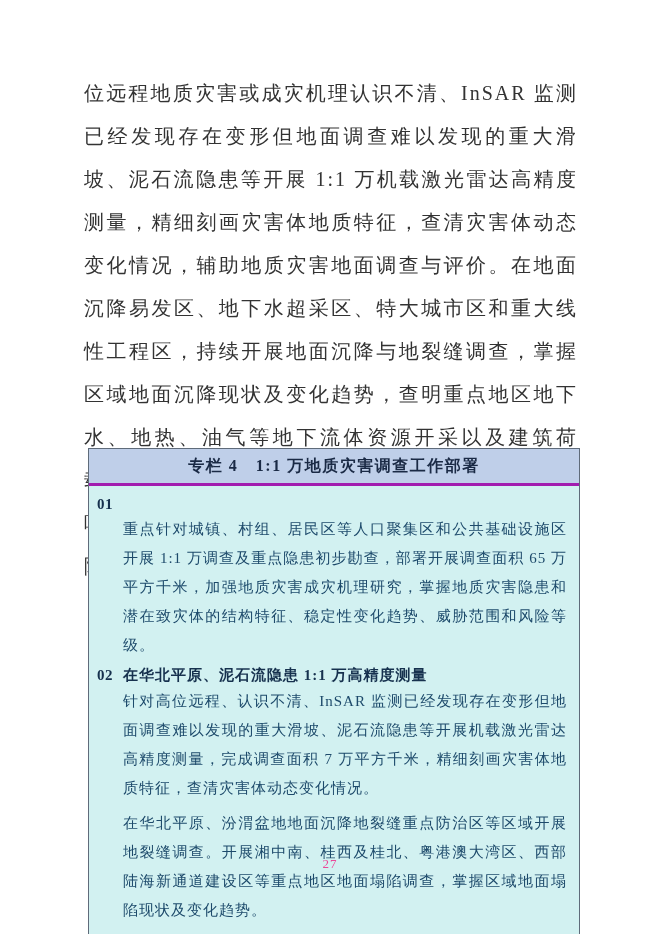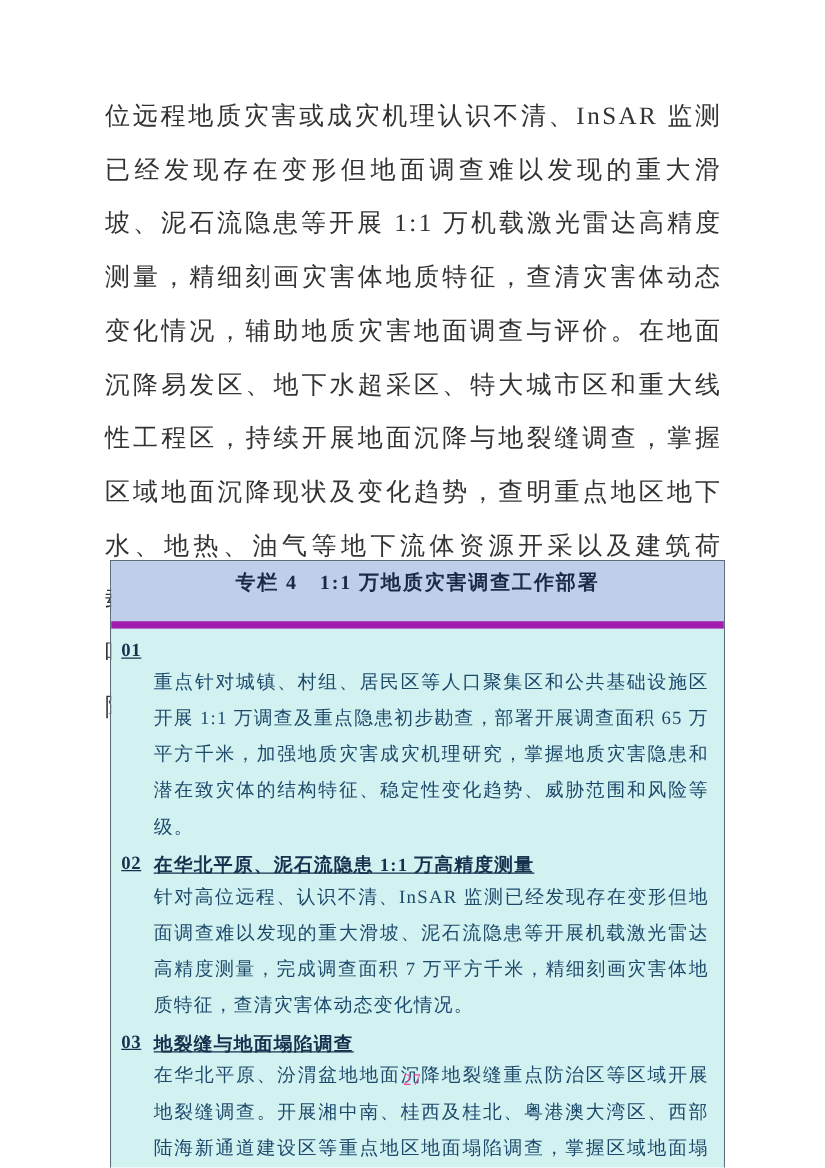--- a/index.html
+++ b/index.html
@@ -30,42 +30,41 @@
   
   .panel {
     position: absolute;
     top: 448px; left: 88px;
     width: 492px;
     border: 1px solid #5f6b7a;
     box-sizing: border-box;
   }
   .panel-header {
     background: #bfcfe9;
-    border-bottom: 6px solid #a21caf;
+    border-bottom: 3px solid #a21caf;
     text-align: center;
     font-weight: bold;
     font-size: 16px;
     color: #1a2a45;
-    padding: 7px 0 20px 0;
+    padding: 7px 0 6px 0;
     letter-spacing: 1.5px;
   }
   .panel-body {
     background: #d2f1f1;
     padding: 6px 10px 18px 8px;
   }
   .item { margin-top: 4px; }
   .item-title-row {
     display: flex;
-    align-items: flex-start;
+    align-items: center;
     font-weight: bold;
     font-size: 15px;
     color: #16314e;
     letter-spacing: 1px;
     margin: 4px 0 2px 0;
-    text-decoration: underline;
   }
   .item-num {
     width: 26px;
     flex: none;
     letter-spacing: 0.5px;
   }
   .item-body {
     margin: 2px 2px 6px 26px;
     font-size: 15px;
     line-height: 29px;
@@ -105,24 +104,20 @@
 
       <div class="item">
         <div class="item-title-row">
           <span class="item-num">02</span>
           <span class="item-title">在华北平原、泥石流隐患 1:1 万高精度测量</span>
         </div>
         <p class="item-body">针对高位远程、认识不清、InSAR 监测已经发现存在变形但地面调查难以发现的重大滑坡、泥石流隐患等开展机载激光雷达高精度测量，完成调查面积 7 万平方千米，精细刻画灾害体地质特征，查清灾害体动态变化情况。</p>
       </div>
 
       <div class="item">
-        <div class="item-title-row">
-          <span class="item-num">03</span>
-          <span class="item-title">地裂缝与地面塌陷调查</span>
-        </div>
         <p class="item-body">在华北平原、汾渭盆地地面沉降地裂缝重点防治区等区域开展地裂缝调查。开展湘中南、桂西及桂北、粤港澳大湾区、西部陆海新通道建设区等重点地区地面塌陷调查，掌握区域地面塌陷现状及变化趋势。</p>
       </div>
 
     </div>
   </div>
 
   <div class="page-number">27</div>
 
 </div>
 

